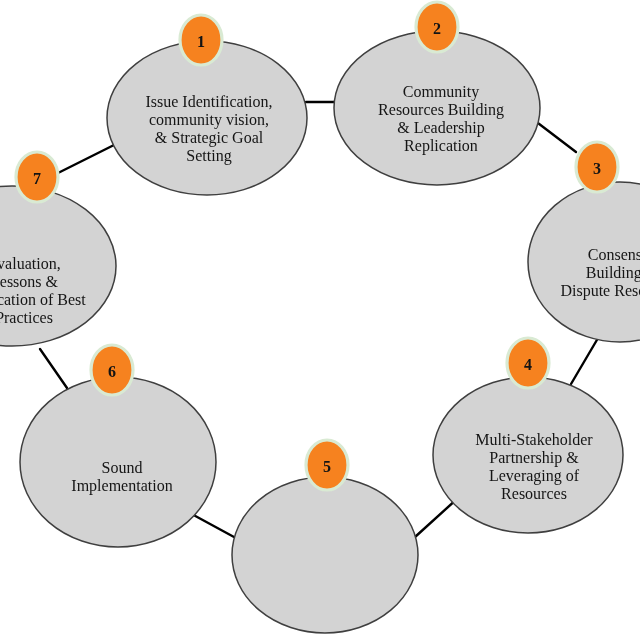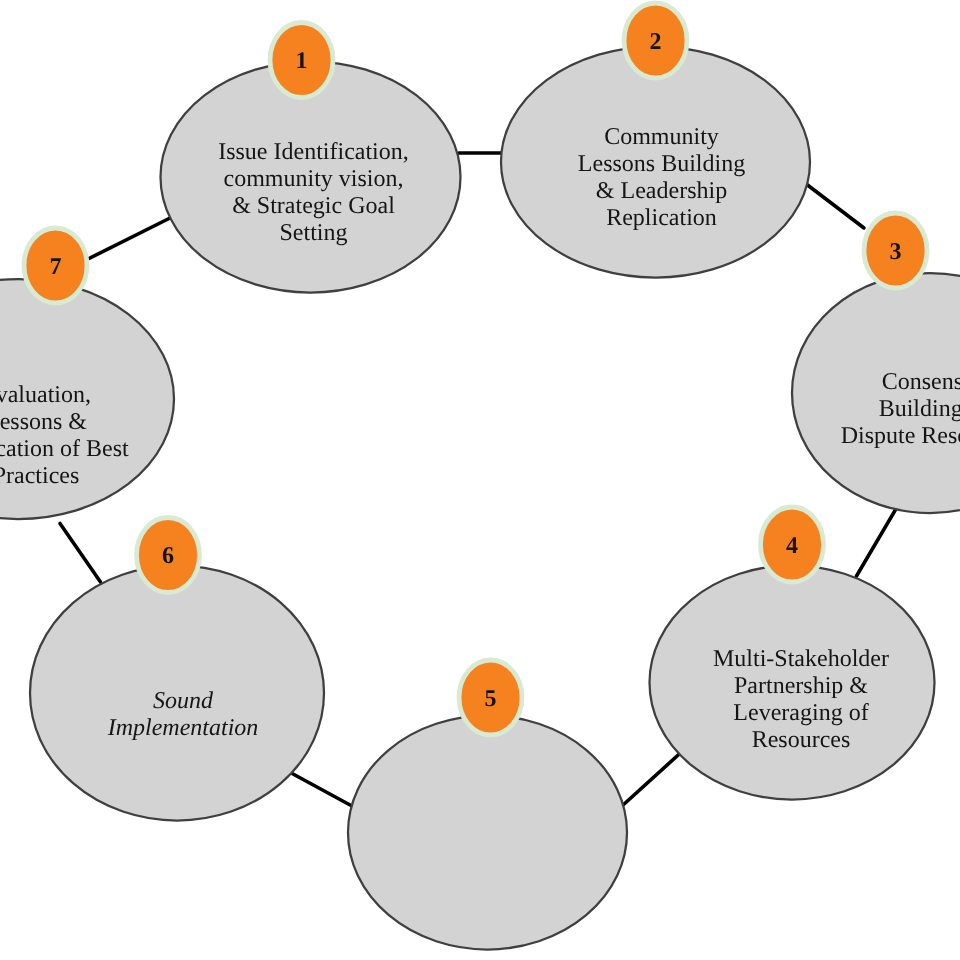--- a/index.html
+++ b/index.html
@@ -71,36 +71,36 @@
     </svg>
   <div id="labels-layer">
       <div class="stage-label" style="left: 205px; top: 109px;">
         <div class="line">Issue Identification,</div>
         <div class="line">community vision,</div>
         <div class="line">&amp; Strategic Goal</div>
         <div class="line">Setting</div>
       </div>
       <div class="stage-label" style="left: 437px; top: 99px; text-align: center;">
         <div class="line">Community</div>
-        <div class="line">Lessons Building</div>
+        <div class="line">Resources Building</div>
         <div class="line">&amp; Leadership</div>
         <div class="line">Replication</div>
       </div>
       <div class="stage-label" style="left: 618px; top: 253px;">
         <div class="line">Consensus</div>
         <div class="line">Building &amp;</div>
         <div class="line">Dispute Resolution</div>
       </div>
       <div class="stage-label" style="left: 530px; top: 447px;">
         <div class="line">Multi-Stakeholder</div>
         <div class="line">Partnership &amp;</div>
         <div class="line">Leveraging of</div>
         <div class="line">Resources</div>
       </div>
-      <div class="stage-label" style="left: 118px; top: 457px; font-style: italic;">
+      <div class="stage-label" style="left: 118px; top: 457px;">
         <div class="line">Sound</div>
         <div class="line">Implementation</div>
       </div>
       <div class="stage-label" style="left: 20px; top: 271px;">
         <div class="line">Evaluation,</div>
         <div class="line">Lessons &amp;</div>
         <div class="line">Replication of Best</div>
         <div class="line">Practices</div>
       </div>
     </div>

